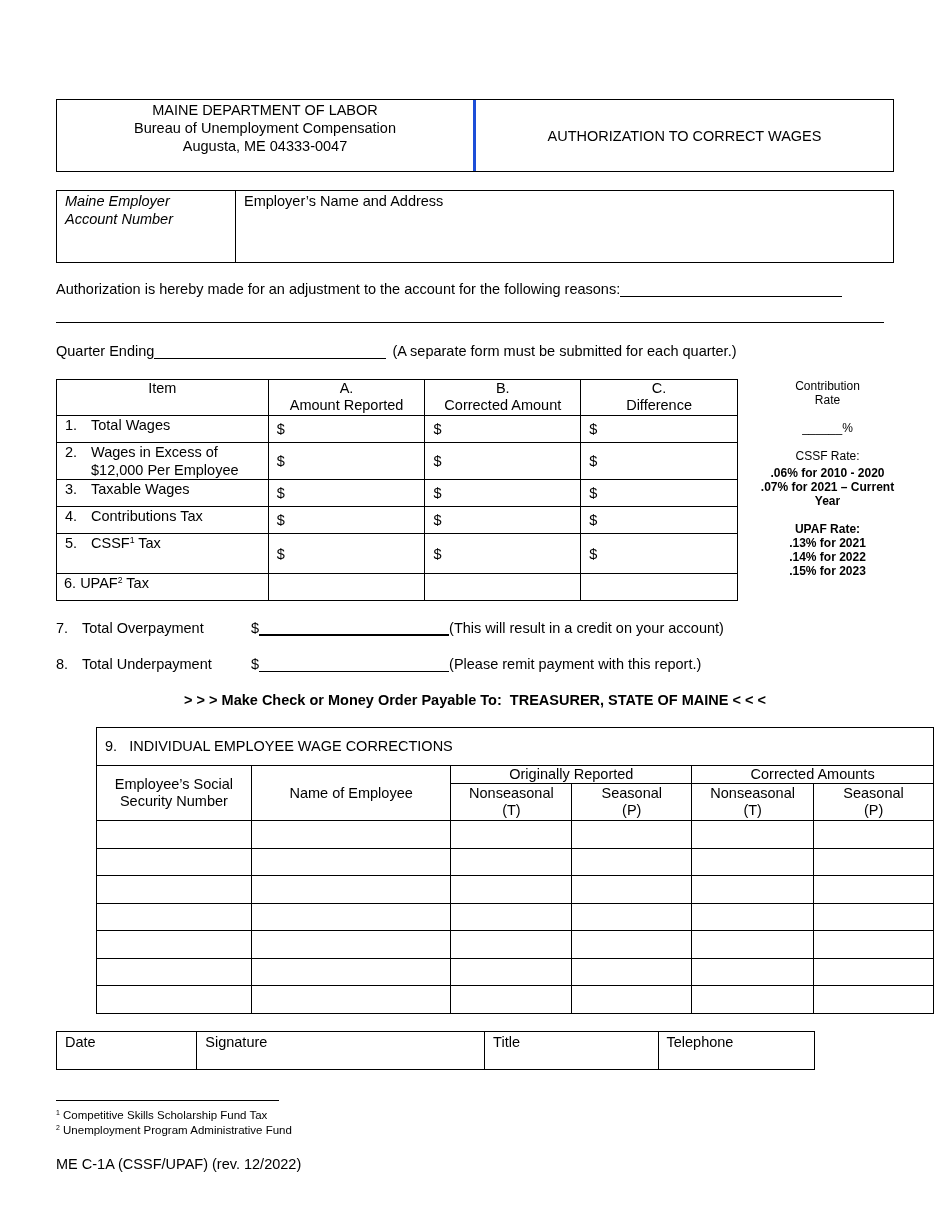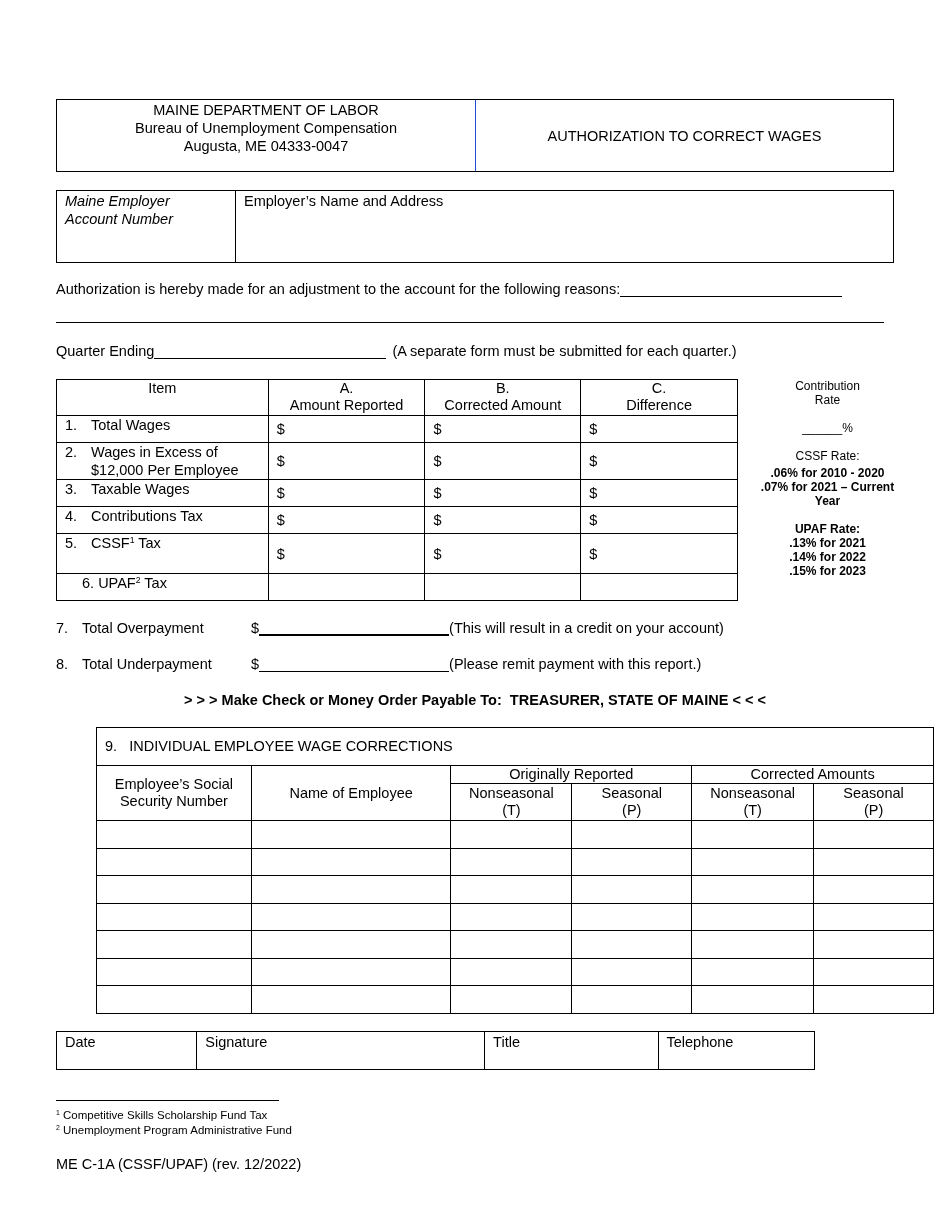--- a/index.html
+++ b/index.html
@@ -4,21 +4,21 @@
 <style>
   * { box-sizing: border-box; margin: 0; padding: 0; }
   html, body { width: 950px; height: 1230px; background: #ffffff; }
   body { position: relative; font-family: "Liberation Sans", sans-serif; color: #000; font-size: 14.5px; }
   .abs { position: absolute; }
   table { border-collapse: collapse; }
   td, th { border: 1px solid #000; font-weight: normal; }
 
   
   #header-box { left: 56px; top: 99px; width: 838px; height: 73px; border: 1px solid #000; display: flex; }
-  #header-left { width: 419px; border-right: 1px solid #1d4ed8; text-align: center; line-height: 18px; padding-top: 1px; font-size: 14.5px; }
+  #header-left { width: 419px; border-right: 3px solid #1d4ed8; text-align: center; line-height: 18px; padding-top: 1px; font-size: 14.5px; }
   #header-right { flex: 1; display: flex; align-items: center; justify-content: center; font-weight: normal; font-size: 14.5px; text-align: right; }
 
   
   #employer-box { left: 56px; top: 190px; width: 838px; height: 73px; border: 1px solid #000; display: flex; }
   #employer-acct { width: 179px; border-right: 1px solid #000; padding: 1px 8px; line-height: 18px; font-style: italic; }
   #employer-name { flex: 1; padding: 1px 8px; line-height: 18px; }
 
   .line { border-bottom: 1px solid #000; display: inline-block; }
 
   
@@ -122,21 +122,21 @@
     <td style="vertical-align:middle"><span>$</span></td>
     <td style="vertical-align:middle"><span>$</span></td>
   </tr>
   <tr>
     <td style="height:40px"><span class="num">5.</span><span>CSSF</span><sup>1</sup><span style="white-space:pre"> Tax</span></td>
     <td style="vertical-align:middle"><span>$</span></td>
     <td style="vertical-align:middle"><span>$</span></td>
     <td style="vertical-align:middle"><span>$</span></td>
   </tr>
   <tr>
-    <td style="padding-left:25px;"><span>6.</span> <span>UPAF</span><sup>2</sup><span style="white-space:pre"> Tax</span></td>
+    <td style="padding-left:7px;"><span>6.</span> <span>UPAF</span><sup>2</sup><span style="white-space:pre"> Tax</span></td>
     <td></td>
     <td></td>
     <td></td>
   </tr>
 </tbody>
   </table>
 
 <div id="rate-panel" class="abs">
   <div>Contribution</div>
   <div>Rate</div>

